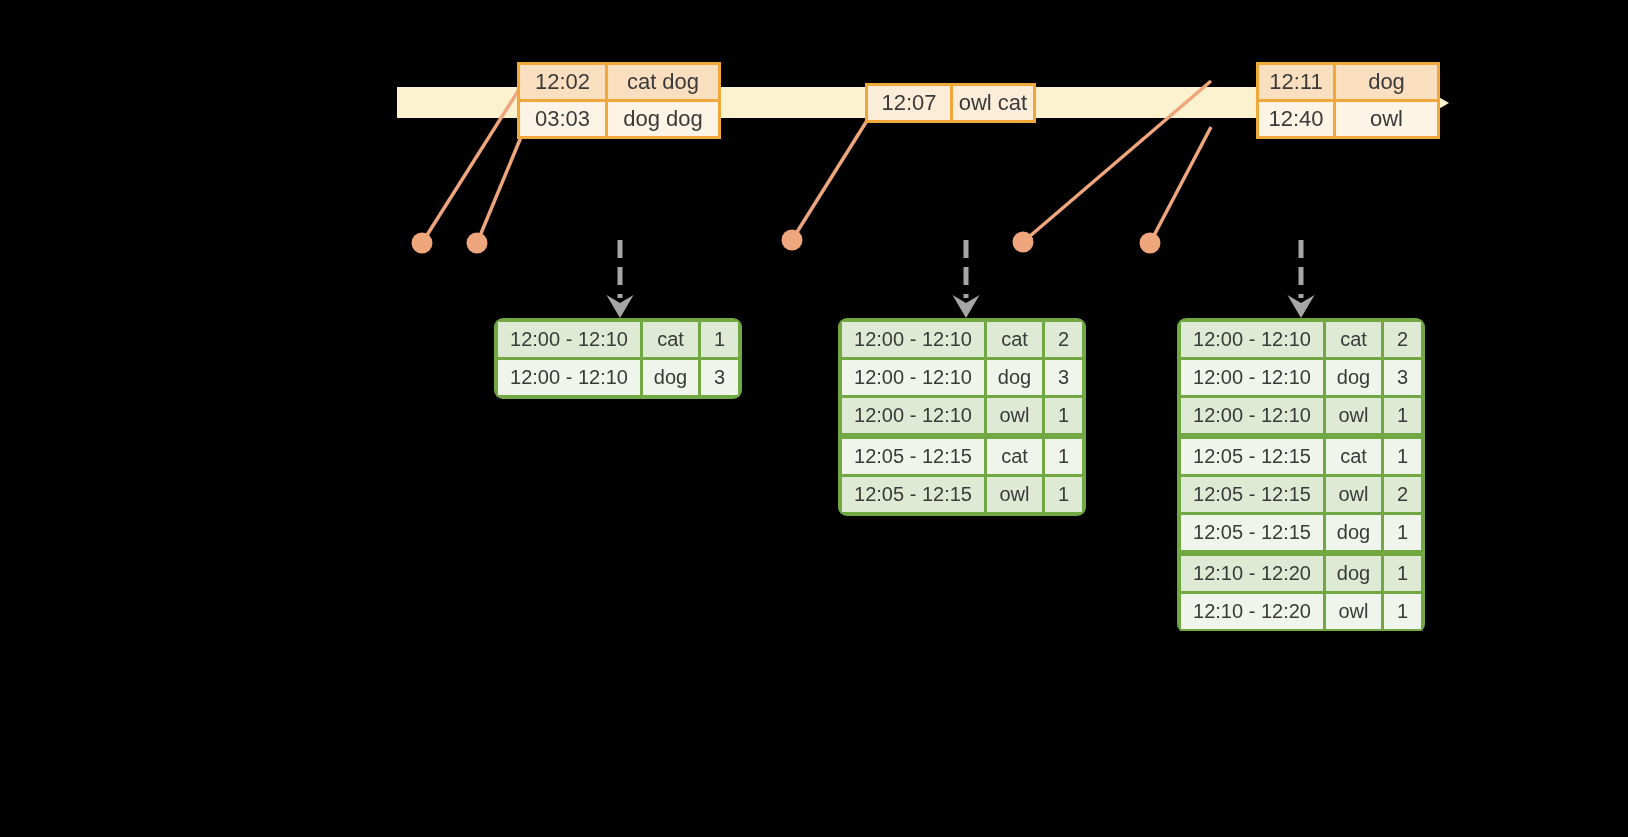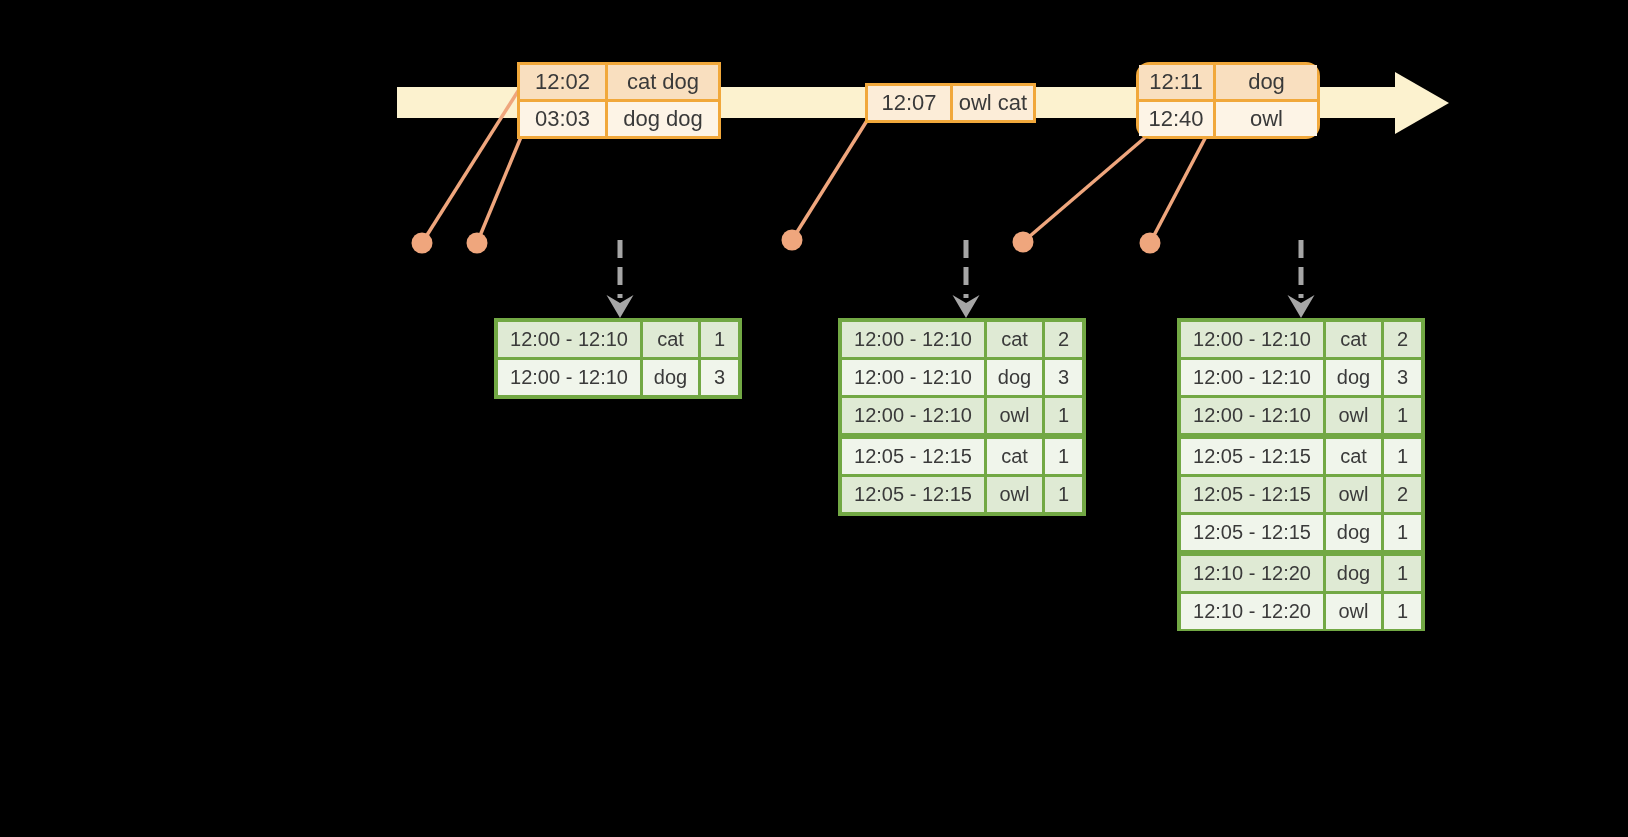--- a/index.html
+++ b/index.html
@@ -18,35 +18,36 @@
   #gfx{position:absolute;left:0;top:0;z-index:1;}
 
   
   .etable{
     position:absolute;z-index:2;
     display:grid;gap:3px;padding:3px;
     background:var(--event-border,#F1A83B);
   }
   .et1{left:517px;top:62px;grid-template-columns:85px 110px;}
   .et2{left:865px;top:83px;grid-template-columns:82px 80px;}
-  .et3{left:1136px;top:62px;grid-template-columns:74px 101px;border-radius:14px;}
+  .et3{left:1256px;top:62px;grid-template-columns:74px 101px;}
   .ecell{
     height:34px;line-height:34px;text-align:center;
     font-size:22px;color:var(--text,#3A3A3A);
     white-space:nowrap;
   }
   .bg-dark{background:var(--event-row-dark,#F9DFBF);}
   .bg-light{background:var(--event-row-light,#FDF4E6);}
   .bg-mid{background:var(--event-row-mid,#FCEDD8);}
 
   
   .rtable{
     position:absolute;z-index:2;
     background:var(--result-border,#72A844);
     padding:4px;
+    border-radius:9px;
   }
   .rt1{left:494px;top:318px;}
   .rt2{left:838px;top:318px;}
   .rt3{left:1177px;top:318px;}
   .rrow{display:flex;gap:3px;margin-top:3px;}
   .rrow:first-child{margin-top:0;}
   .rrow.gsep{margin-top:6px;}
   .rcell{
     height:35px;line-height:35px;text-align:center;
     font-size:20px;color:var(--text,#3A3A3A);

